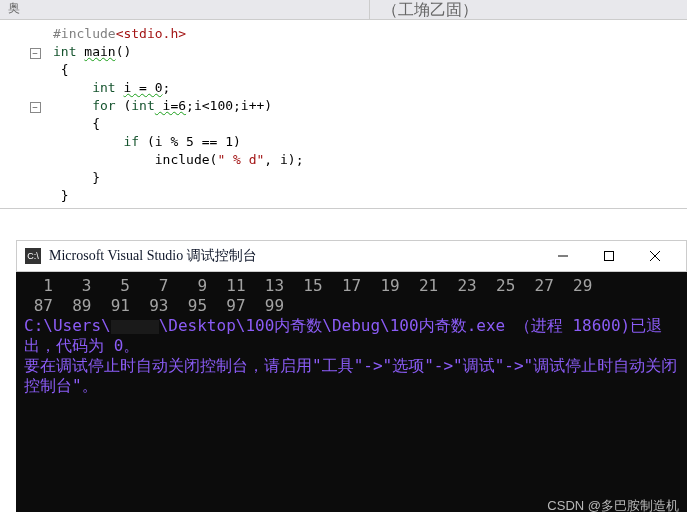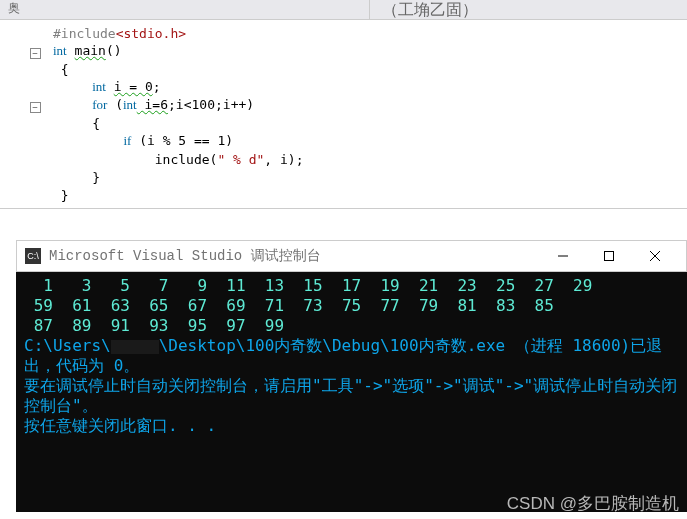--- a/index.html
+++ b/index.html
@@ -5,38 +5,38 @@
 * { margin: 0; padding: 0; box-sizing: border-box; }
 body { font-family: Consolas, "Microsoft YaHei", monospace; font-size: 13px; background: #fff; width: 687px; height: 519px; overflow: hidden; position: relative; }
 .top-tabs { height: 20px; background: #e8e8ec; border-bottom: 1px solid #ccc; display: flex; }
 .top-tab-left { width: 370px; border-right: 1px solid #ccc; padding-left: 8px; color: #666; font-size: 12px; }
 .top-tab-right { flex: 1; padding-left: 12px; color: #666; font-size: 16px; }
 .editor { background: #fff; padding: 4px 0 4px 0; border-bottom: 1px solid #ccc; }
 .code-line { display: flex; align-items: center; height: 18px; white-space: pre; font-family: Consolas, monospace; margin-left: 21px; }
 .gutter { width: 28px; text-align: center; color: #999; flex-shrink: 0; position: relative; }
 .fold-box { width: 11px; height: 11px; border: 1px solid #888; display: inline-flex; align-items: center; justify-content: center; font-size: 9px; line-height: 1; color: #555; background: #fff; }
 .code-text { padding-left: 4px; }
-.kw-blue { color: #0369a1; font-family: Liberation Serif, serif; }
+.kw-blue { color: #14532d; }
 .kw-include { color: #808080; }
 .kw-header { color: #a31515; }
 .kw-num { color: #098658; }
 .kw-str { color: #a31515; }
 .wavy { text-decoration: underline wavy #1a9e1a; text-decoration-thickness: 1px; }
 .caret-line { background: #f2f2f2; }
 .console-window { position: absolute; left: 16px; top: 240px; width: 671px; background: #000; }
 .console-titlebar { height: 32px; background: #fff; border: 1px solid #ccc; display: flex; align-items: center; padding: 0 8px; }
 .console-icon { width: 16px; height: 16px; background: #333; color: #fff; font-size: 9px; display: flex; align-items: center; justify-content: center; margin-right: 8px; font-family: sans-serif; }
-.console-title-text { flex: 1; font-family: Liberation Mono, monospace; font-size: 14px; color: #737373; }
+.console-title-text { flex: 1; font-family: Liberation Serif, serif; font-size: 14px; color: #0f172a; }
 .win-btn { width: 46px; height: 30px; display: flex; align-items: center; justify-content: center; font-family: sans-serif; color: #000; }
 .win-btn svg { width: 10px; height: 10px; }
 .console-body { background: #0c0c0c; color: #ccc; padding: 4px 8px 8px 8px; font-family: "NSimSun", Consolas, monospace; font-size: 16px; line-height: 20px; min-height: 240px; }
-.odd-row { color: #5eead4; white-space: pre; letter-spacing: 0; }
-.console-text { color: #0ea5e9; word-break: break-all; }
+.odd-row { color: #a3a3a3; white-space: pre; letter-spacing: 0; }
+.console-text { color: #8b5cf6; word-break: break-all; }
 .redact { display: inline-block; width: 48px; height: 14px; background: #1a1a1a; vertical-align: middle; }
-.watermark { position: absolute; right: 8px; bottom: 4px; color: #b8b8b8; font-size: 17px; font-family: "Microsoft YaHei", sans-serif; }
+.watermark { position: absolute; right: 8px; bottom: 4px; color: #b8b8b8; font-size: 13px; font-family: "Microsoft YaHei", sans-serif; }
 </style>
 </head>
 <body>
 
 <div class="top-tabs">
   <div class="top-tab-left">奥</div>
   <div class="top-tab-right">（工埆乙固）</div>
 </div>
 
 <div class="editor">
@@ -77,21 +77,19 @@
       </div>
     <div class="win-btn">
         <svg viewBox="0 0 10 10">
           <line x1="0" y1="0" x2="10" y2="10" stroke="#000" stroke-width="1"></line>
           <line x1="10" y1="0" x2="0" y2="10" stroke="#000" stroke-width="1"></line>
         </svg>
       </div>
   </div>
   <div class="console-body">
     <div class="odd-row">  1   3   5   7   9  11  13  15  17  19  21  23  25  27  29</div>
-    <div class="odd-row"> 59  61  63  65  67  69  71  73  75  77  79  81  83  85</div>
     <div class="odd-row"> 87  89  91  93  95  97  99</div>
     <div class="console-text"><span>C:\Users\</span><span class="redact"></span><span>\Desktop\100内奇数\Debug\100内奇数.exe （进程 18600)已退出，代码为 0。</span></div>
     <div class="console-text">要在调试停止时自动关闭控制台，请启用"工具"-&gt;"选项"-&gt;"调试"-&gt;"调试停止时自动关闭控制台"。</div>
-    <div class="console-text">按任意键关闭此窗口. . .</div>
   </div>
 </div>
 
 <div class="watermark">CSDN @多巴胺制造机</div>
 
 </body></html>

